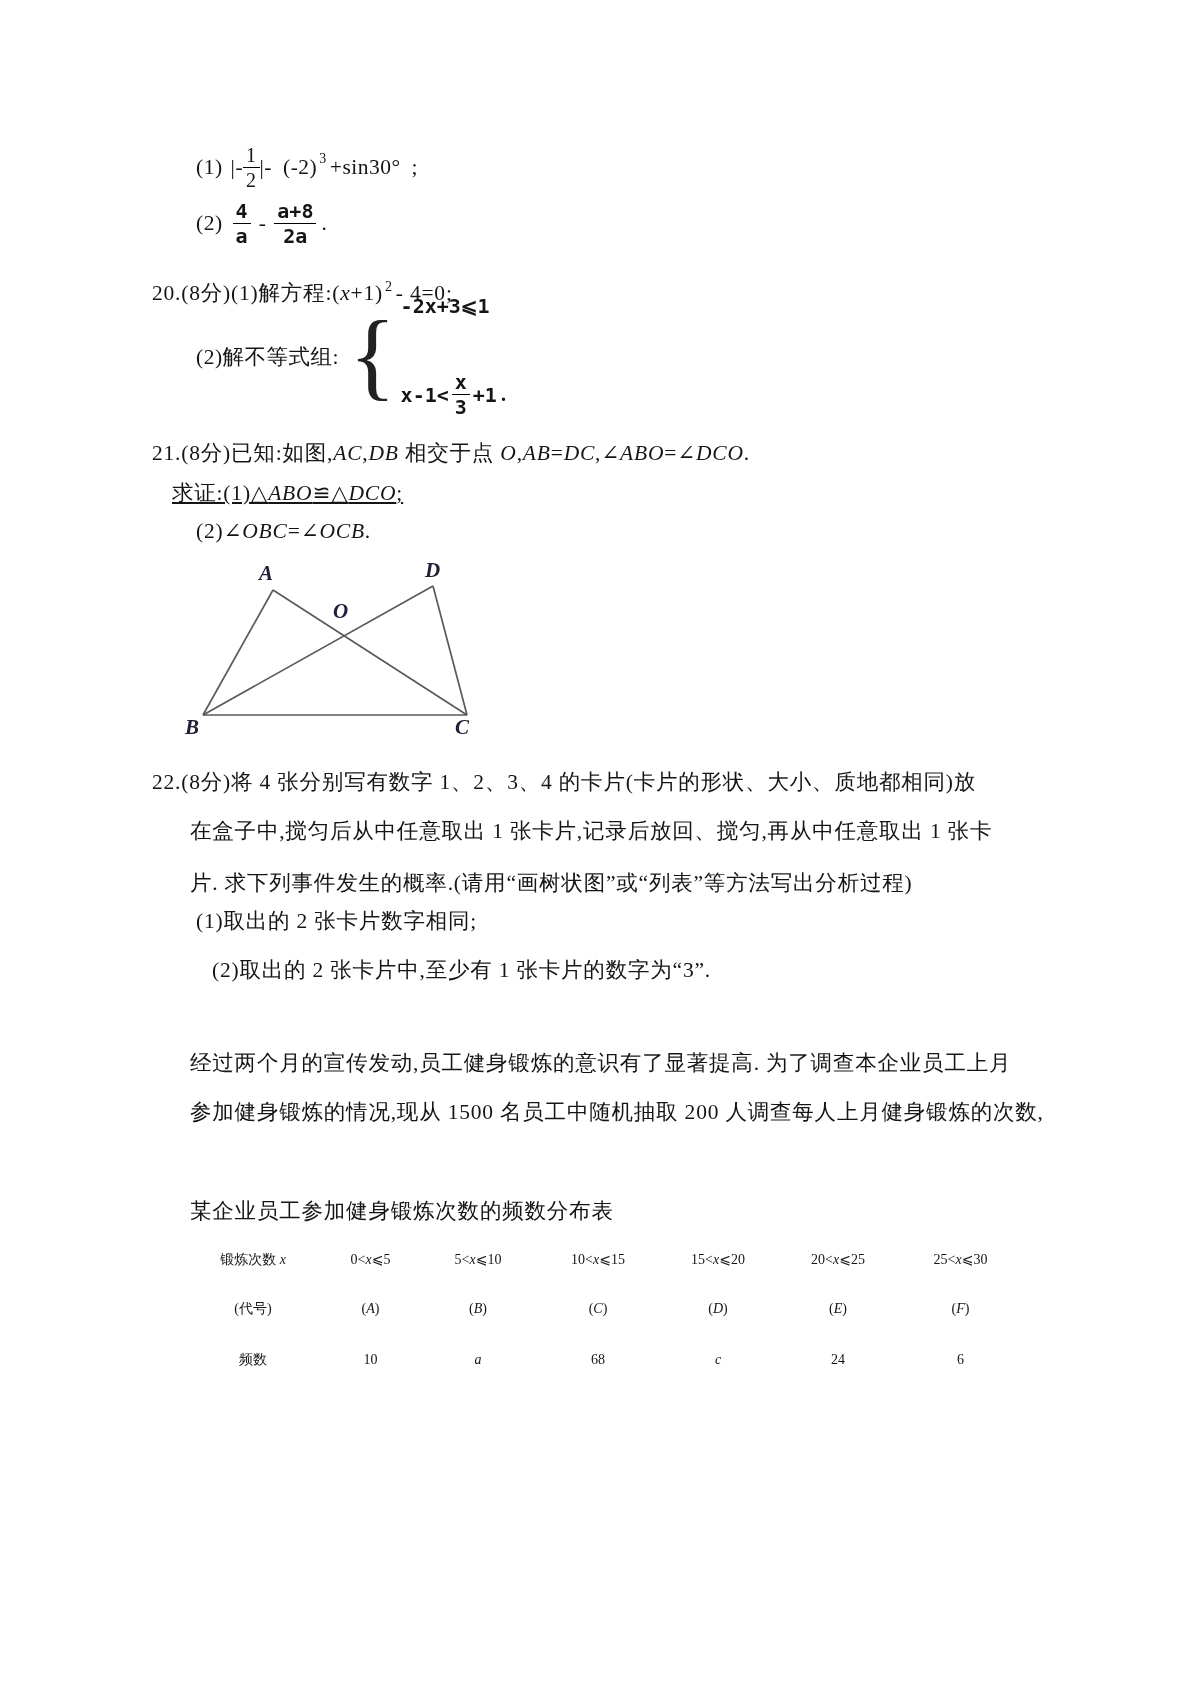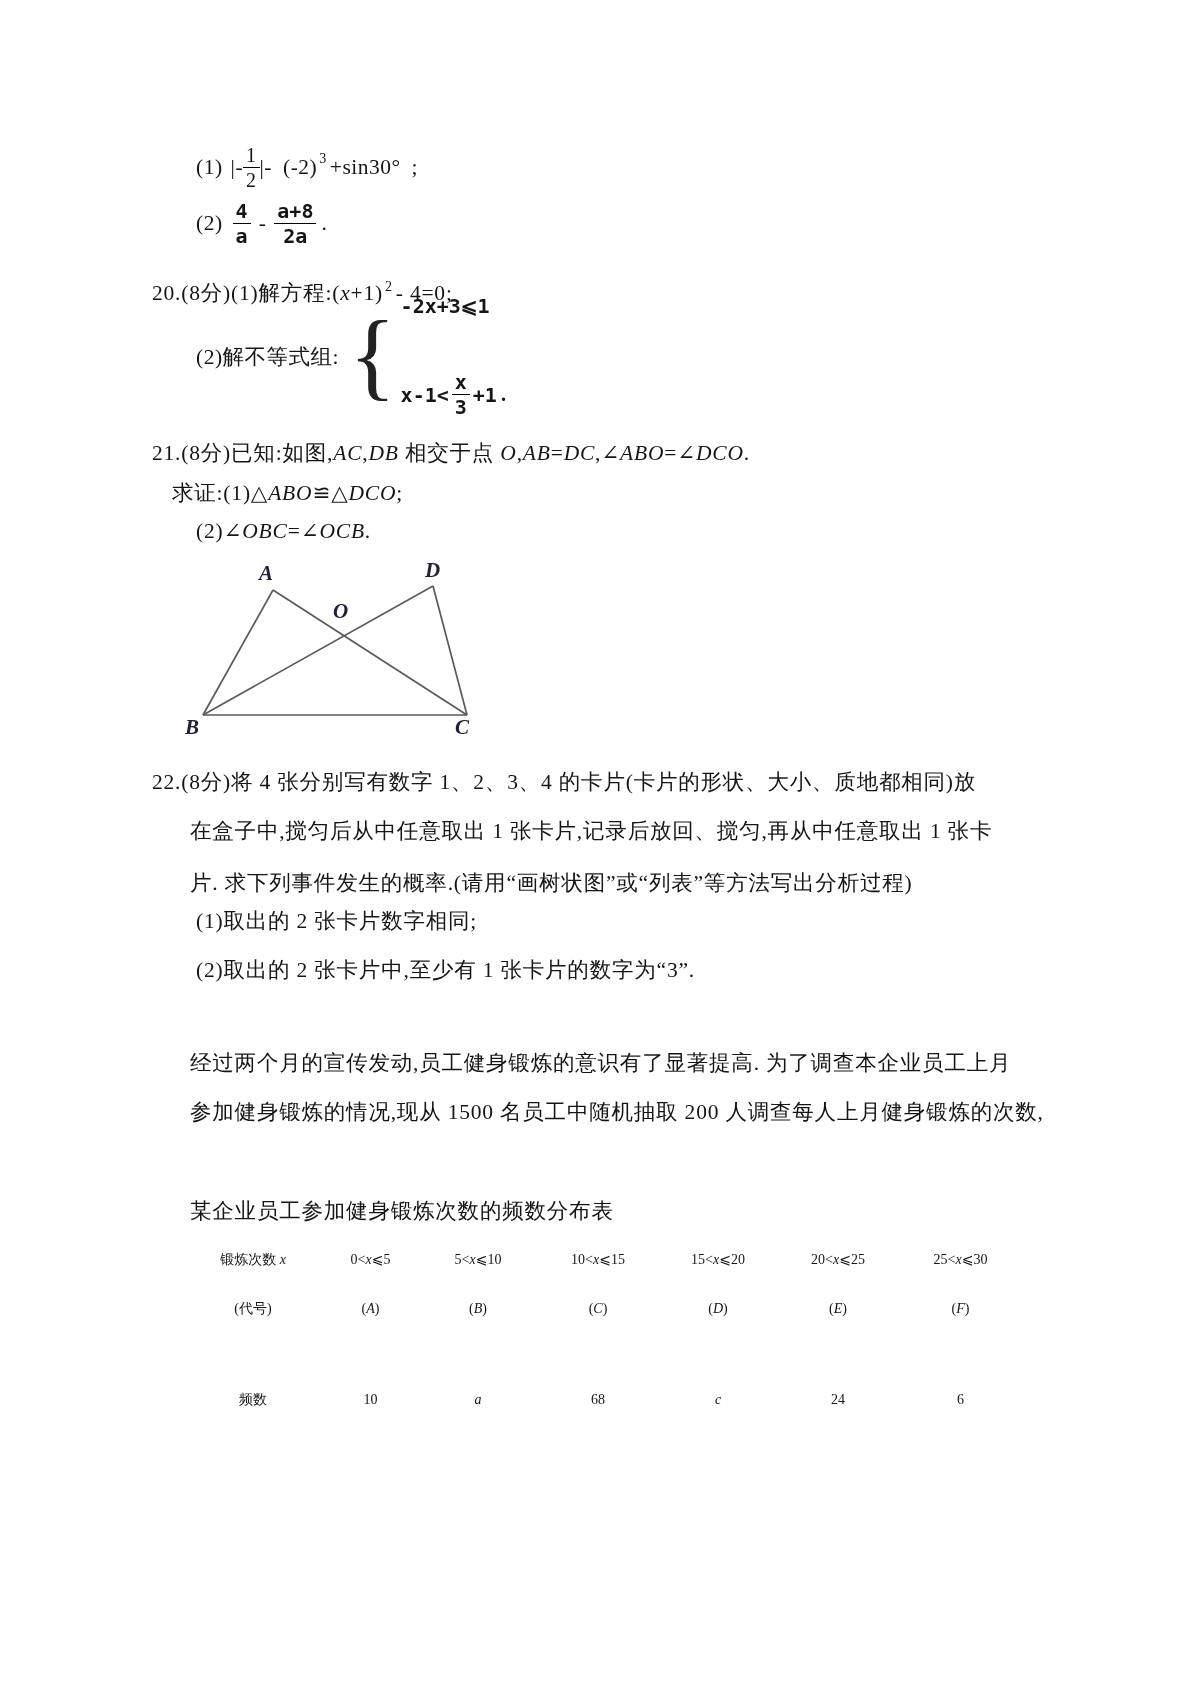--- a/index.html
+++ b/index.html
@@ -76,21 +76,21 @@
         </span>
         <span>+1</span>
         <span style="font-family:'Liberation Serif',serif;margin-left:4px;">.</span>
       </span>
     </span>
   </div>
 
   <div class="line" style="left:152px;top:439px;">
     <span><span>21.(8分)已知:如图,</span><i>AC</i><span>,</span><i>DB</i><span> 相交于点 </span><i>O</i><span>,</span><i>AB</i><span>=</span><i>DC</i><span>,∠</span><i>ABO</i><span>=∠</span><i>DCO</i><span>.</span></span>
   </div>
-  <div class="line" style="left:172px;top:479px;">
+  <div class="line" style="left:172px;top:479px;text-decoration:underline;">
     <span><span>求证:(1)△</span><i>ABO</i><span>≌△</span><i>DCO</i><span>;</span></span>
   </div>
   <div class="line" style="left:196px;top:517px;">
     <span><span>(2)∠</span><i>OBC</i><span>=∠</span><i>OCB</i><span>.</span></span>
   </div>
 
   <svg width="300" height="190" viewBox="0 0 300 190" style="position:absolute;left:183px;top:550px;">
     <g stroke="#5a5a5a" stroke-width="1.7" fill="none">
       <line x1="90" y1="40" x2="20" y2="165"></line>
       <line x1="90" y1="40" x2="284" y2="165"></line>
@@ -102,21 +102,21 @@
     <text x="242" y="27">D</text>
     <text x="150" y="68">O</text>
     <text x="2" y="184">B</text>
     <text x="272" y="184">C</text>
   </svg>
 
   <div class="line" style="left:152px;top:768px;">22.(8分)将 4 张分别写有数字 1、2、3、4 的卡片(卡片的形状、大小、质地都相同)放</div>
   <div class="line" style="left:190px;top:817px;">在盒子中,搅匀后从中任意取出 1 张卡片,记录后放回、搅匀,再从中任意取出 1 张卡</div>
   <div class="line" style="left:190px;top:869px;">片. 求下列事件发生的概率.(请用“画树状图”或“列表”等方法写出分析过程)</div>
   <div class="line" style="left:196px;top:907px;">(1)取出的 2 张卡片数字相同;</div>
-  <div class="line" style="left:196px;top:956px;text-align:center;">(2)取出的 2 张卡片中,至少有 1 张卡片的数字为“3”.</div>
+  <div class="line" style="left:212px;top:956px;text-align:center;">(2)取出的 2 张卡片中,至少有 1 张卡片的数字为“3”.</div>
 
   <div class="line" style="left:190px;top:1049px;">经过两个月的宣传发动,员工健身锻炼的意识有了显著提高. 为了调查本企业员工上月</div>
   <div class="line" style="left:190px;top:1098px;text-align:right;">参加健身锻炼的情况,现从 1500 名员工中随机抽取 200 人调查每人上月健身锻炼的次数,</div>
   <div class="line" style="left:190px;top:1197px;">某企业员工参加健身锻炼次数的频数分布表</div>
 
   <div class="trow" style="top:1246px;">
     <div><span>锻炼次数 </span><i>x</i></div>
     <div><span>0&lt;</span><i>x</i><span>⩽5</span></div>
     <div><span>5&lt;</span><i>x</i><span>⩽10</span></div>
     <div><span>10&lt;</span><i>x</i><span>⩽15</span></div>
@@ -126,21 +126,21 @@
   </div>
   <div class="trow" style="top:1295px;">
     <div><span>(代号)</span></div>
     <div><span>(</span><i>A</i><span>)</span></div>
     <div><span>(</span><i>B</i><span>)</span></div>
     <div><span>(</span><i>C</i><span>)</span></div>
     <div><span>(</span><i>D</i><span>)</span></div>
     <div><span>(</span><i>E</i><span>)</span></div>
     <div><span>(</span><i>F</i><span>)</span></div>
   </div>
-  <div class="trow" style="top:1386px;">
+  <div class="trow" style="top:1346px;">
     <div>频数</div>
     <div>10</div>
     <div class="it">a</div>
     <div>68</div>
     <div class="it">c</div>
     <div>24</div>
     <div>6</div>
   </div>
 
 </div>

